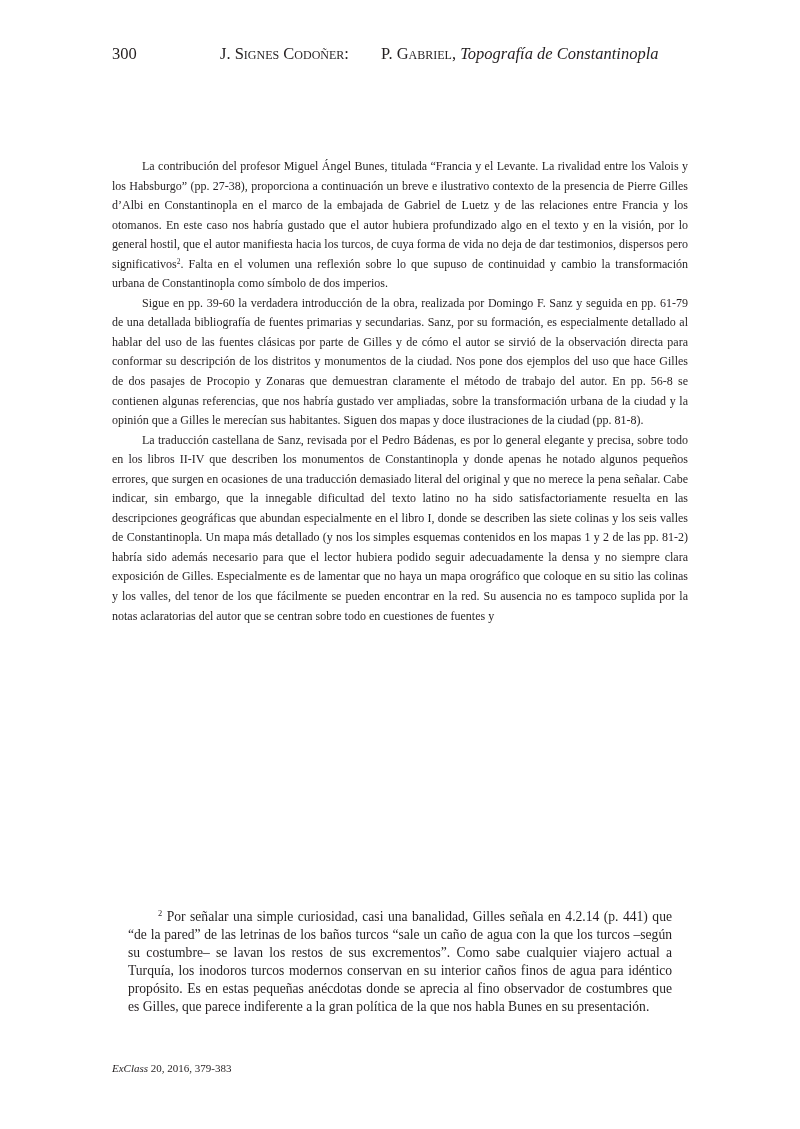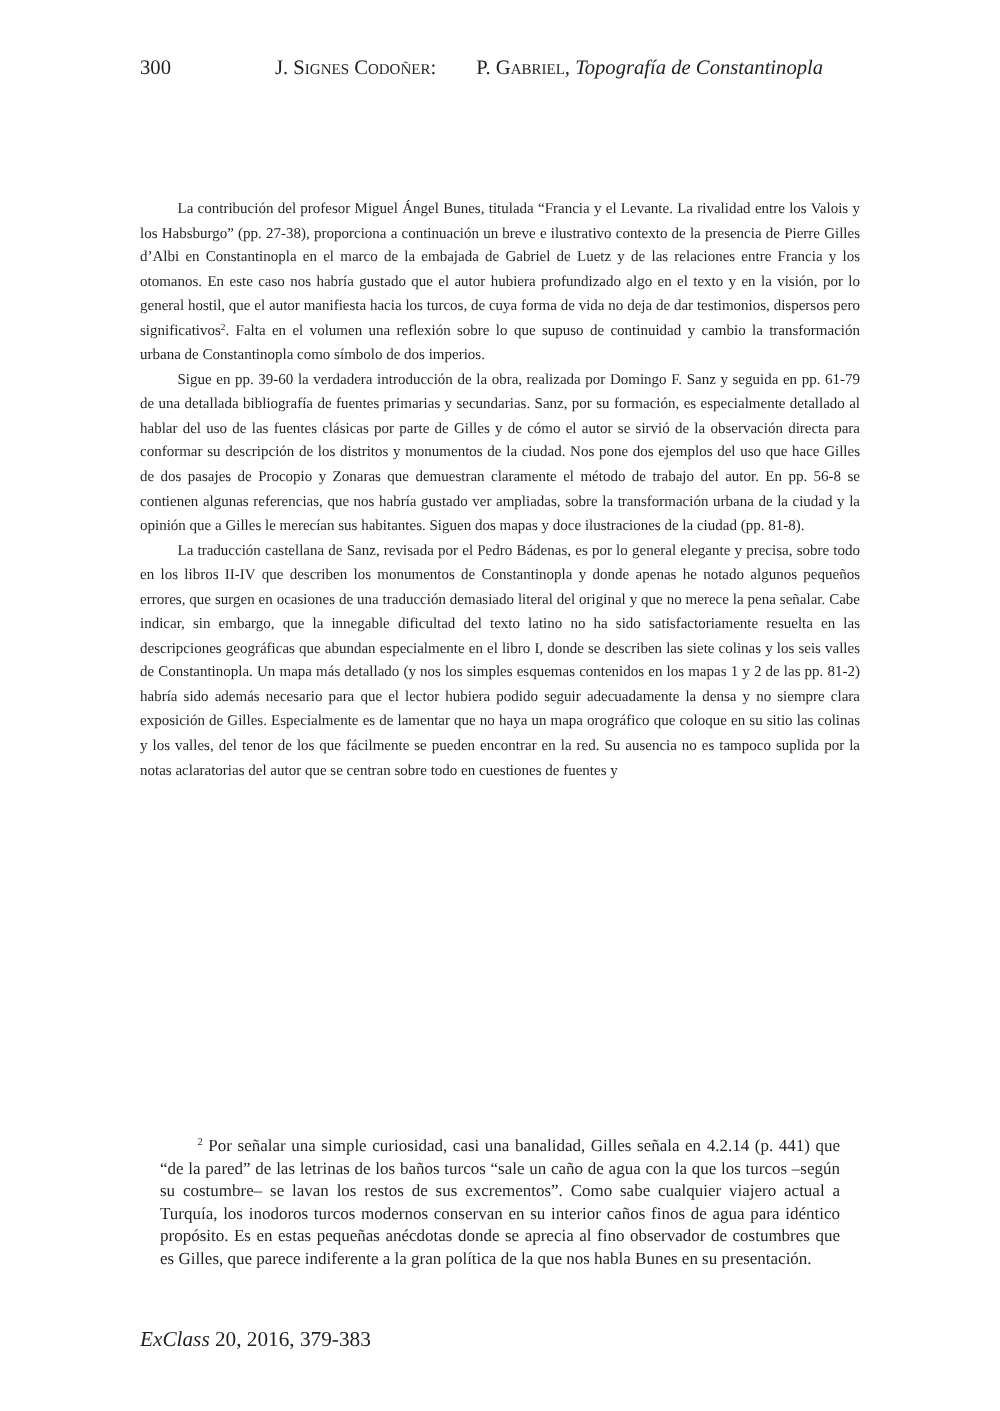--- a/index.html
+++ b/index.html
@@ -7,21 +7,21 @@
   .header { position:absolute; top:44px; left:112px; width:580px; font-size:16.5px; }
   .header .page-num { position:absolute; left:0; top:0; }
   .header .running { position:absolute; left:80px; top:0; white-space:nowrap; }
   .sc { font-variant: small-caps; margin-left: 28px; }
   .it { font-style: italic; }
   .body { position:absolute; top:120px; left:112px; width:576px; font-size:12px; line-height:19.55px; text-align:justify; hyphens:none;margin-top:37px; }
   .body p { margin:0; text-indent:30px; }
   .fn { position:absolute; top:892px; left:112px; width:576px; font-size:13.6px; line-height:18.1px; text-align:justify; }
   .fn p { margin:16px; text-indent:30px; }
   sup { font-size:0.62em; line-height:0; vertical-align: 0.55em; }
-  .footer { position:absolute; top:1062px; left:112px; font-size:17px; }
+  .footer { position:absolute; top:1062px; left:112px; font-size:11px; }
 </style>
 </head>
 <body>
 
 <div class="header">
   <span class="page-num">300</span>
   <span class="running"><span class="sc">J. Signes Codoñer</span><span>: </span><span class="sc">P. Gabriel</span><span>, </span><span class="it">Topografía de Constantinopla</span></span>
 </div>
 
 <div class="body">

